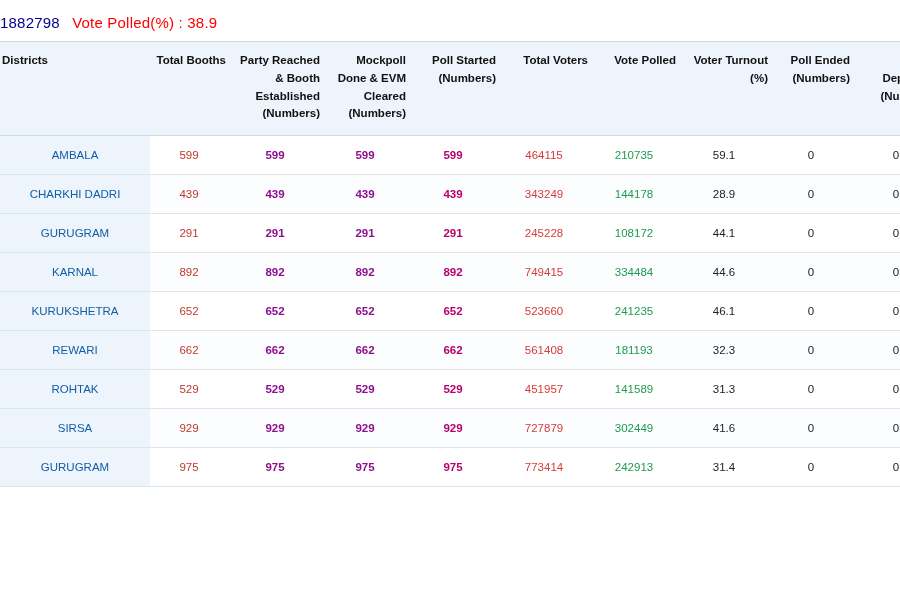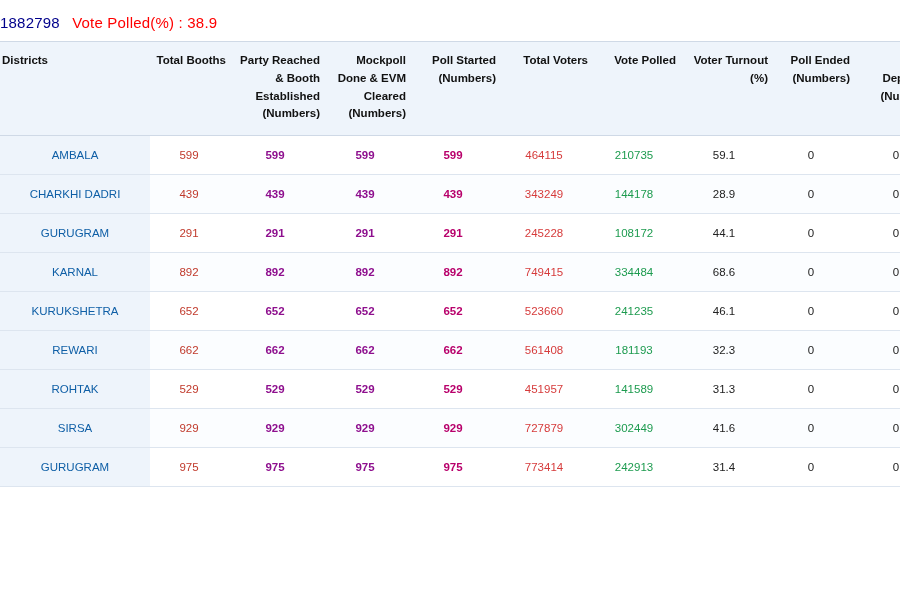--- a/index.html
+++ b/index.html
@@ -189,21 +189,21 @@
           <td class="c-evm">0</td>
         </tr>
         <tr>
           <td class="district">KARNAL</td>
           <td class="c-booths">892</td>
           <td class="c-party">892</td>
           <td class="c-mockpoll">892</td>
           <td class="c-pollstarted">892</td>
           <td class="c-voters">749415</td>
           <td class="c-polled">334484</td>
-          <td class="c-turnout">68.6</td>
+          <td class="c-turnout">44.6</td>
           <td class="c-pollended">0</td>
           <td class="c-evm">0</td>
         </tr>
         <tr>
           <td class="district">KURUKSHETRA</td>
           <td class="c-booths">652</td>
           <td class="c-party">652</td>
           <td class="c-mockpoll">652</td>
           <td class="c-pollstarted">652</td>
           <td class="c-voters">523660</td>

